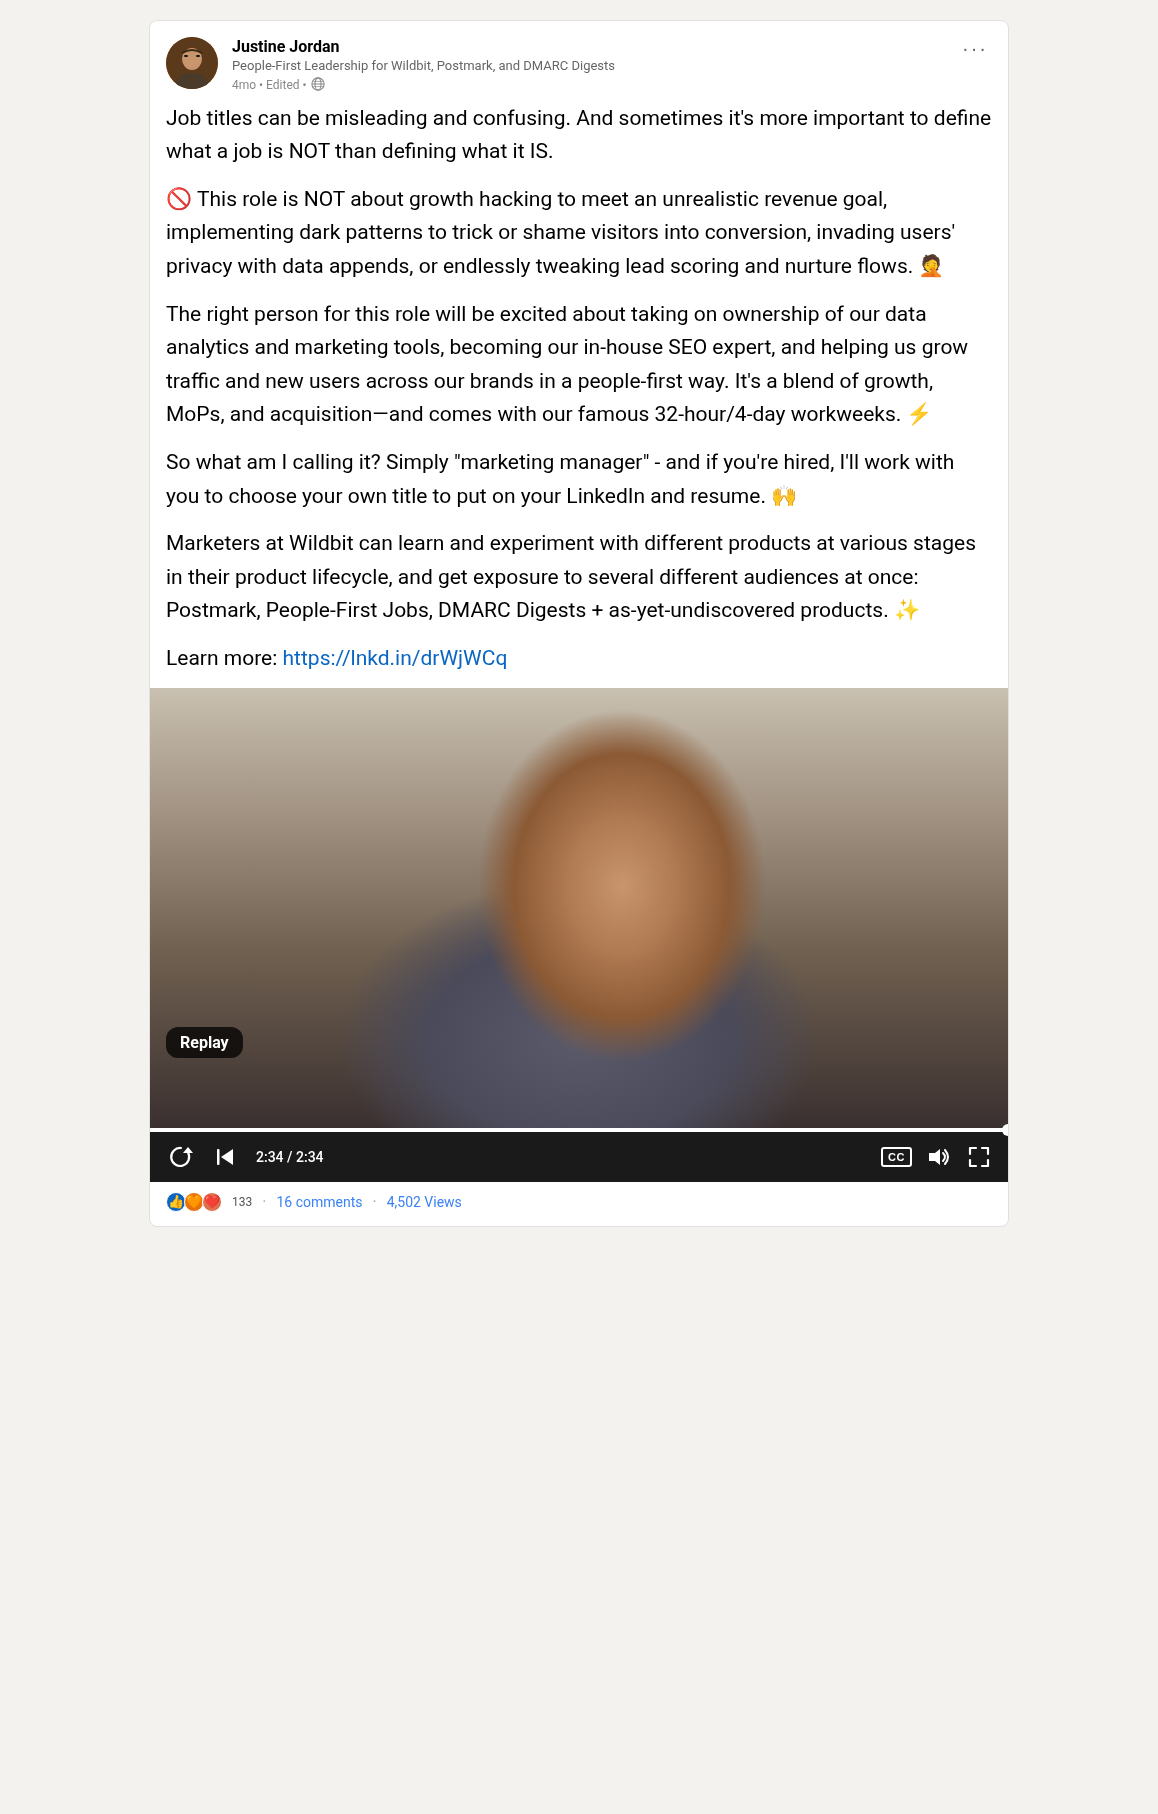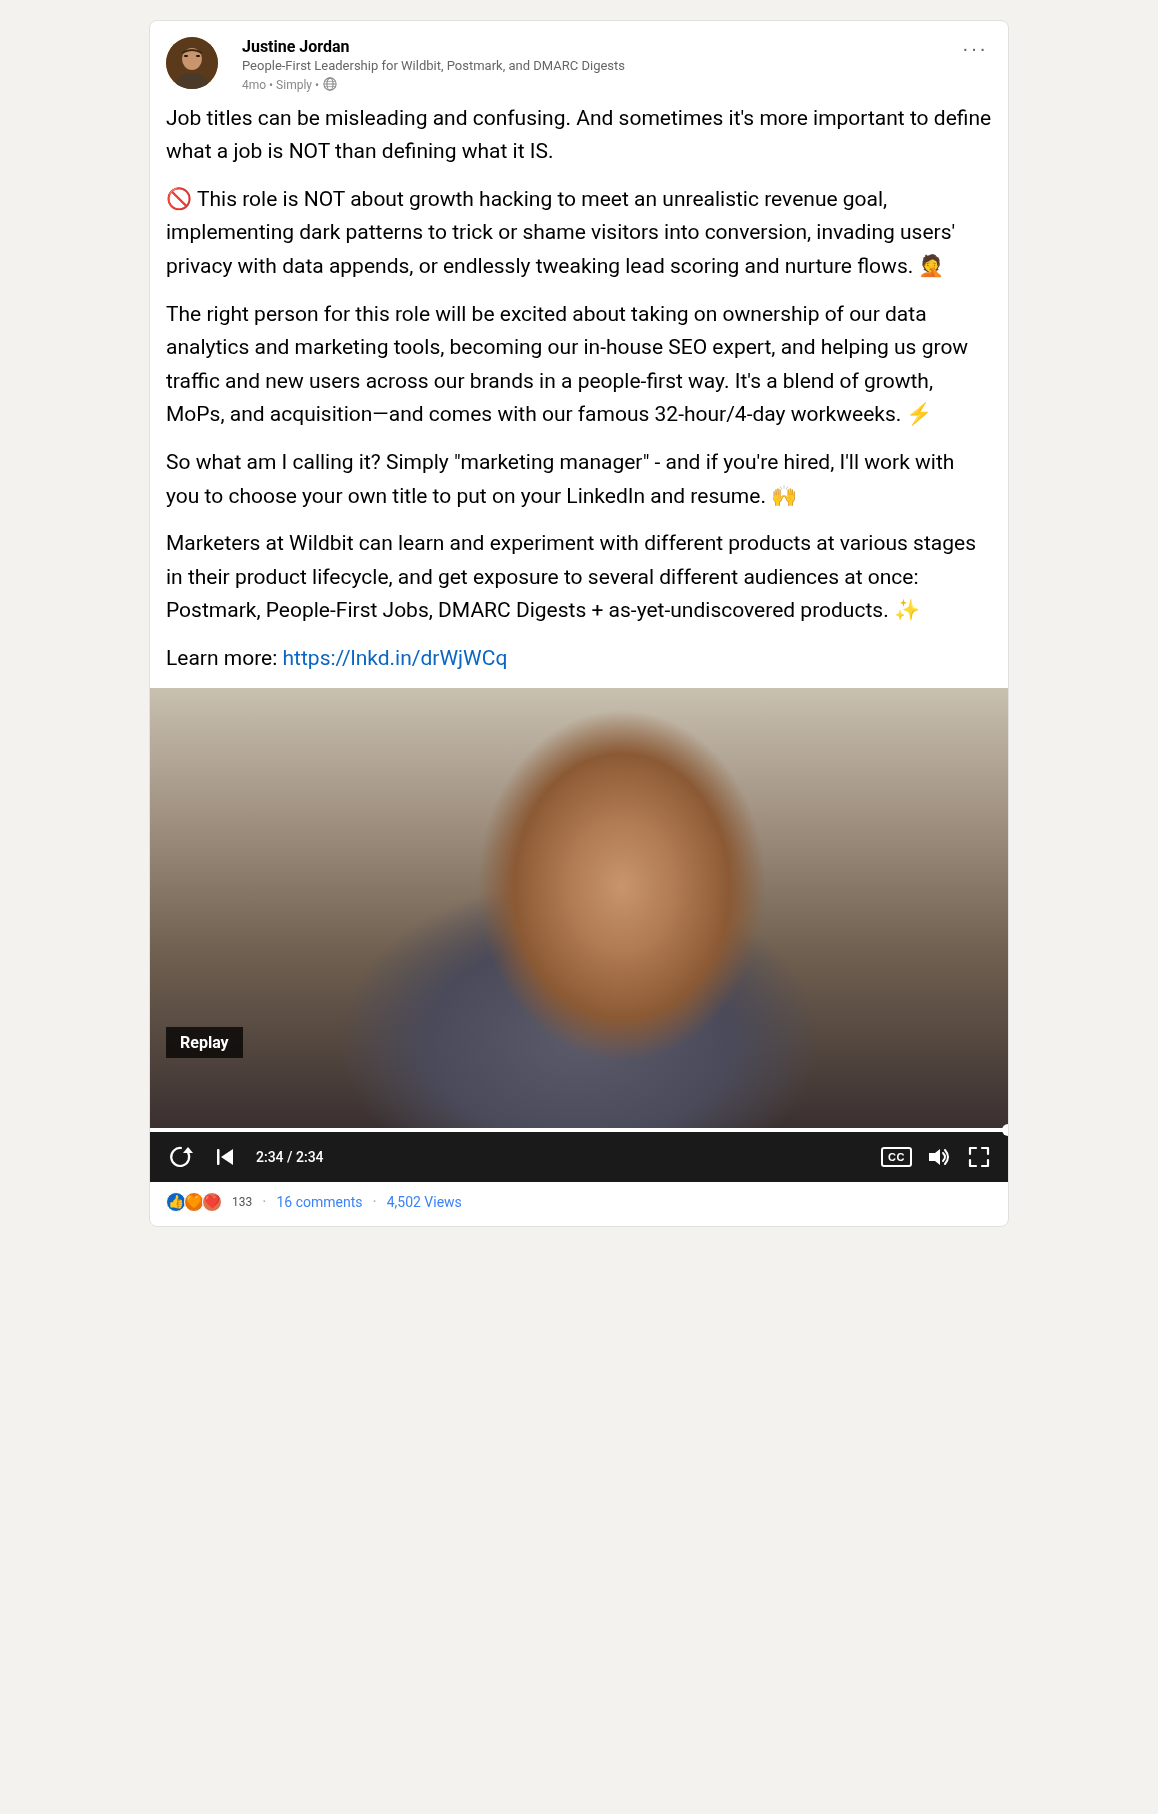--- a/index.html
+++ b/index.html
@@ -21,21 +21,21 @@
     }
     .post-header {
       display: flex;
       align-items: flex-start;
       padding: 16px 16px 8px 16px;
       justify-content: space-between;
     }
     .post-header-left {
       display: flex;
       align-items: flex-start;
-      gap: 24px;
+      gap: 14px;
     }
     .avatar {
       width: 52px;
       height: 52px;
       border-radius: 50%;
       background: #8b4513;
       overflow: hidden;
       flex-shrink: 0;
       display: flex;
       align-items: center;
@@ -134,21 +134,21 @@
     }
     .replay-badge {
       position: absolute;
       bottom: 70px;
       left: 16px;
       background: rgba(0,0,0,0.75);
       color: #fff;
       font-size: 16px;
       font-weight: 700;
       padding: 6px 14px;
-      border-radius: 0;
+      border-radius: 12px;
     }
     .video-controls {
       background: #1a1a1a;
       padding: 0;
     }
     .progress-bar-container {
       width: 100%;
       height: 4px;
       background: #555;
       position: relative;
@@ -263,21 +263,21 @@
           <ellipse cx="26" cy="48" rx="16" ry="12" fill="#4a3a2a"></ellipse>
           <rect x="18" y="18" width="4" height="2" rx="1" fill="#1a1a1a"></rect>
           <rect x="30" y="18" width="4" height="2" rx="1" fill="#1a1a1a"></rect>
           <path d="M16 16 Q26 10 36 16" stroke="#3a2a10" stroke-width="2" fill="none"></path>
         </svg>
       </div>
       <div class="author-info">
         <span class="author-name">Justine Jordan</span>
         <span class="author-title">People-First Leadership for Wildbit, Postmark, and DMARC Digests</span>
         <div class="post-meta">
-          <span>4mo • Simply •</span>
+          <span>4mo • Edited •</span>
           <span>
             <svg class="globe-icon" viewBox="0 0 16 16" fill="#888">
               <circle cx="8" cy="8" r="7" stroke="#888" stroke-width="1.2" fill="none"></circle>
               <ellipse cx="8" cy="8" rx="3.5" ry="7" stroke="#888" stroke-width="1.2" fill="none"></ellipse>
               <line x1="1" y1="8" x2="15" y2="8" stroke="#888" stroke-width="1.2"></line>
               <line x1="2" y1="5" x2="14" y2="5" stroke="#888" stroke-width="0.8"></line>
               <line x1="2" y1="11" x2="14" y2="11" stroke="#888" stroke-width="0.8"></line>
             </svg>
           </span>
         </div>

